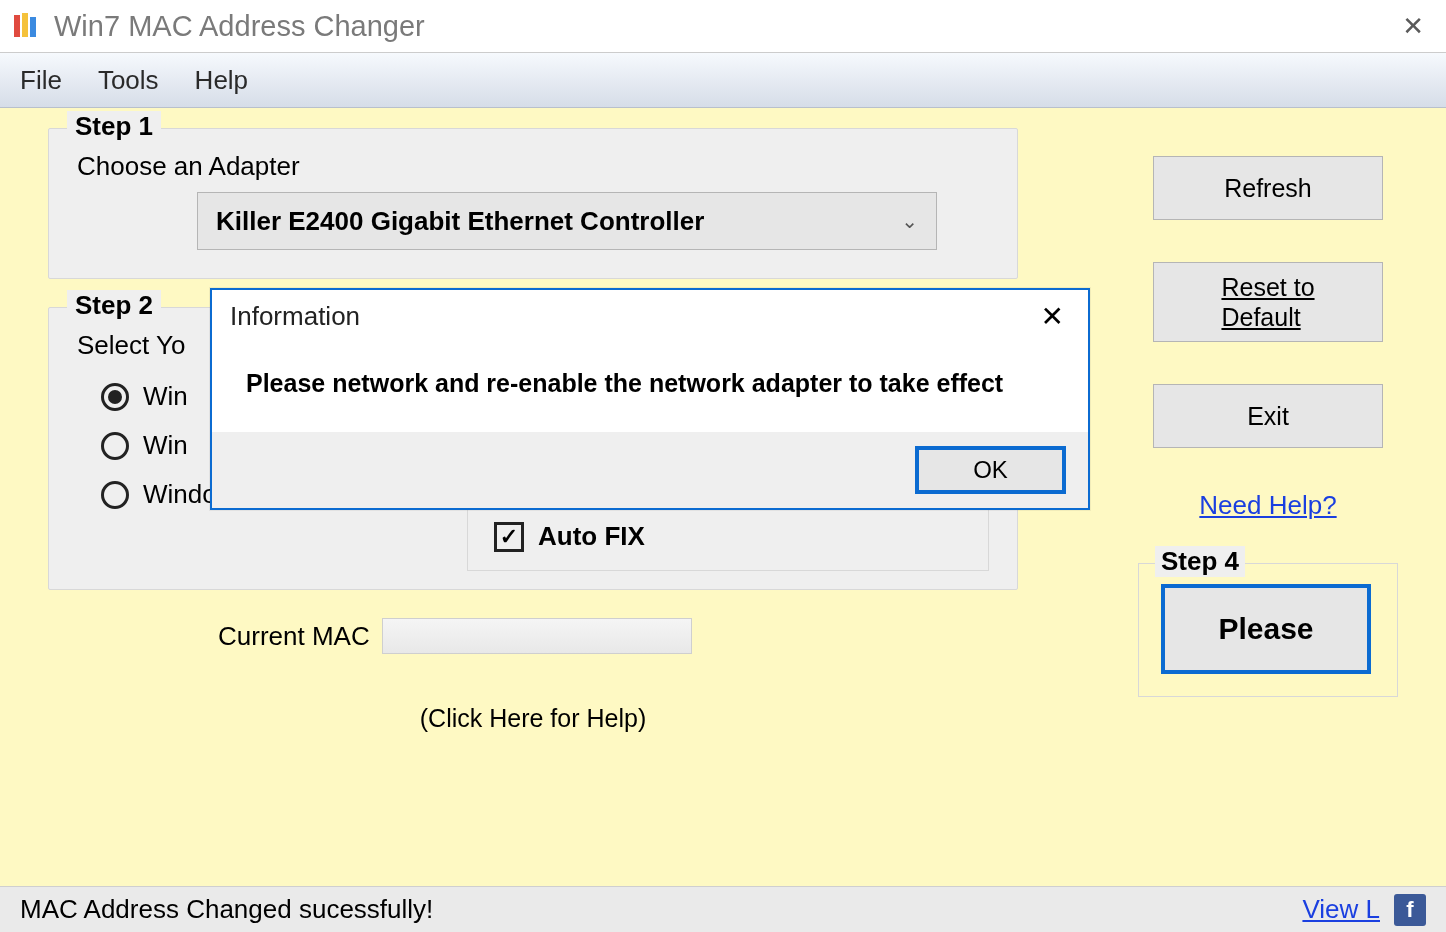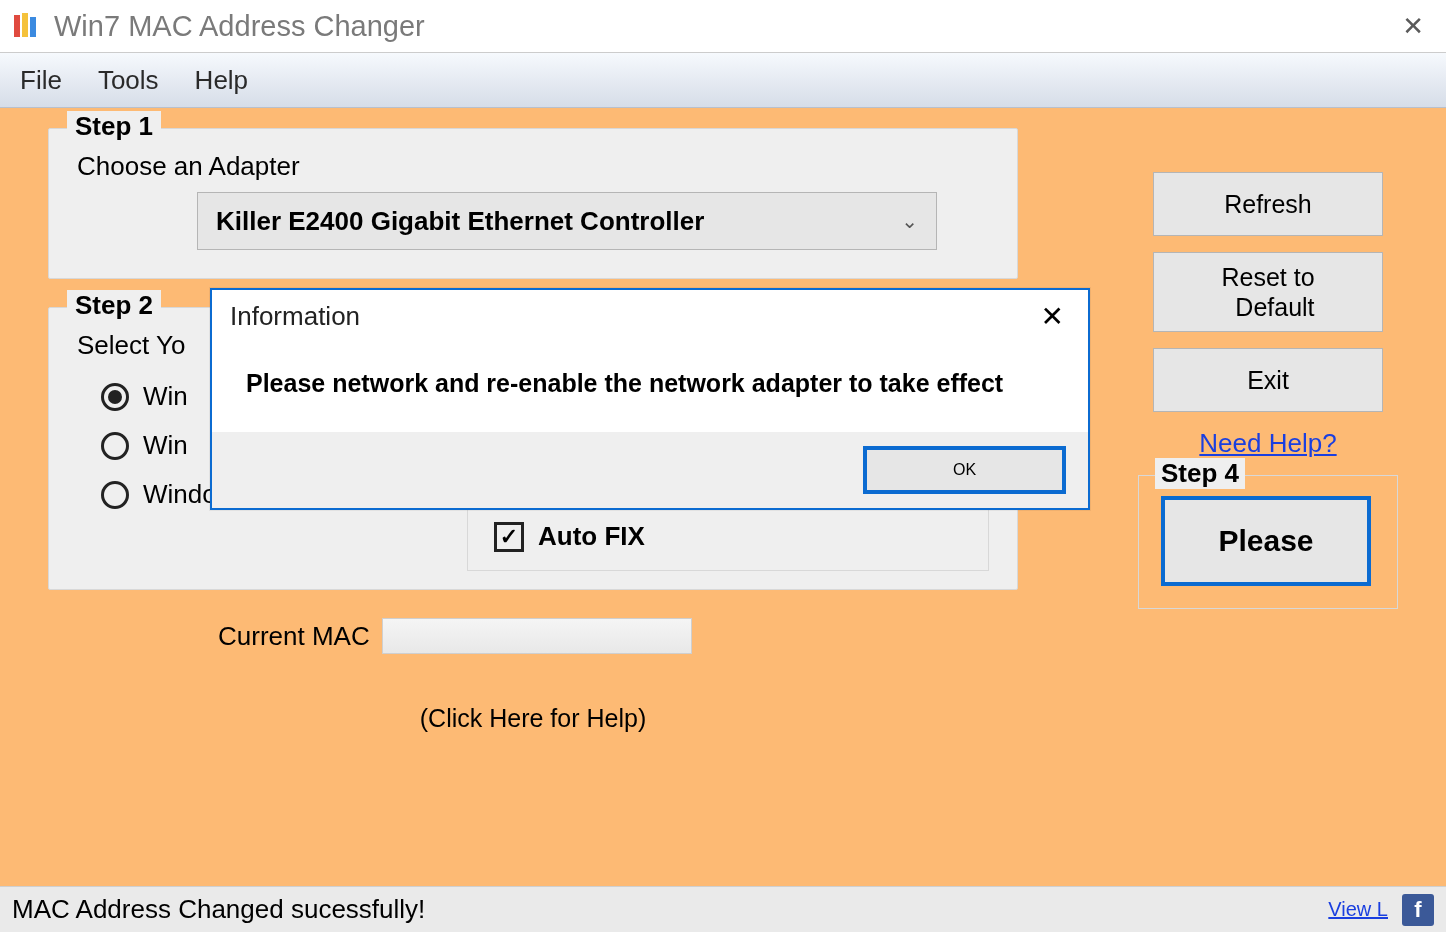--- a/index.html
+++ b/index.html
@@ -47,21 +47,21 @@
 }
 .menubar .menu-item {
   font-size: 26px;
   color: #2a2a2a;
   cursor: pointer;
 }
 .client {
   position: relative;
   padding: 24px 24px 0 24px;
   height: calc(100% - 52px - 56px - 46px);
-  background: #fdba74;
+  background: #fef9c3;
 }
 .main-left {
   position: absolute;
   left: 48px;
   top: 20px;
   width: 970px;
 }
 .groupbox {
   border: 1px solid #d8d8d8;
   border-radius: 2px;
@@ -163,25 +163,25 @@
 }
 .hint-text {
   text-align: center;
   font-size: 25px;
   line-height: 1.35;
   margin-top: 6px;
 }
 .right-col {
   position: absolute;
   right: 48px;
-  top: 64px;
+  top: 48px;
   width: 260px;
   display: flex;
   flex-direction: column;
-  gap: 16px;
+  gap: 42px;
   align-items: center;
 }
 .btn {
   width: 230px; height: 64px;
   background: #e6e6e6;
   border: 1px solid #b5b5b5;
   font-size: 25px;
   display: flex; align-items: center; justify-content: center;
   text-align: center;
   cursor: pointer;
@@ -212,26 +212,26 @@
   display: flex; align-items: center; justify-content: center;
   cursor: pointer;
 }
 .statusbar {
   position: absolute;
   left: 0; right: 0; bottom: 0;
   height: 46px;
   background: #eaeaea;
   border-top: 1px solid #cfcfcf;
   display: flex; align-items: center;
-  padding: 0 12px;
+  padding: 0 20px;
 }
 .status-text { font-size: 26px; flex: 1; }
 .view-link {
   color: #1a3fe0; text-decoration: underline;
-  font-size: 20px; cursor: pointer;
+  font-size: 26px; cursor: pointer;
   margin-right: 14px;
 }
 .fb-badge {
   width: 32px; height: 32px;
   background: #3b5998; color: #fff;
   font-weight: 700;
   display: flex; align-items: center; justify-content: center;
   font-size: 22px; border-radius: 3px;
   cursor: pointer;
 }
@@ -255,24 +255,24 @@
 .modal-body {
   padding: 30px 34px 34px 34px;
   font-size: 25px; font-weight: 600;
 }
 .modal-footer {
   background: #efefef;
   padding: 14px 22px;
   display: flex; justify-content: flex-end;
 }
 .ok-btn {
-  width: 203px; height: 48px;
+  width: 151px; height: 48px;
   border: 4px solid #0b6bd1;
   background: #e6e6e6;
-  font-size: 16px;
+  font-size: 24px;
   display: flex; align-items: center; justify-content: center;
   cursor: pointer;
 }
 
 
 .app-icon svg { width: 30px; height: 30px; }
 </style>
 </head>
 <body>
 
@@ -344,21 +344,21 @@
 
     <div class="hint-text">
       <br>
       <span>(Click Here for Help)</span>
     </div>
   </div>
 
   <div class="right-col">
     <div class="btn">Refresh</div>
     <div class="btn twoline">
-        <span style="white-space:pre-line;text-align:right;">Reset to<br>Default</span>
+        <span style="white-space:pre-line;text-align:left;text-decoration:underline;">Reset to<br>Default</span>
       </div>
     <div class="btn">Exit</div>
     <span class="need-help">Need Help?</span>
     <div class="step4-box">
       <div class="legend4">Step 4</div>
       <div class="change-btn">Please</div>
     </div>
   </div>
 
 </div>

